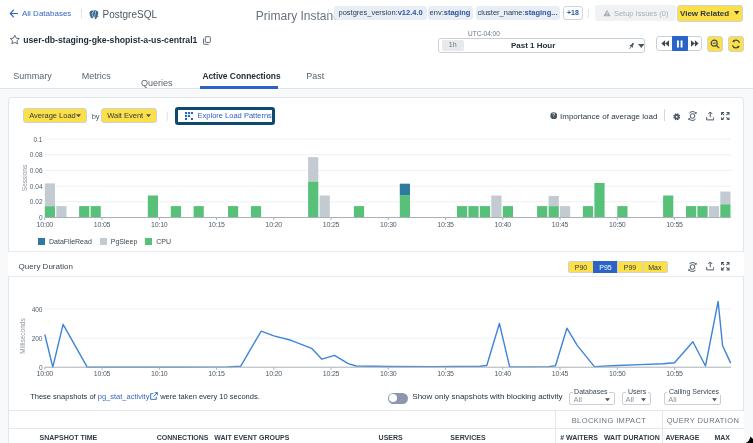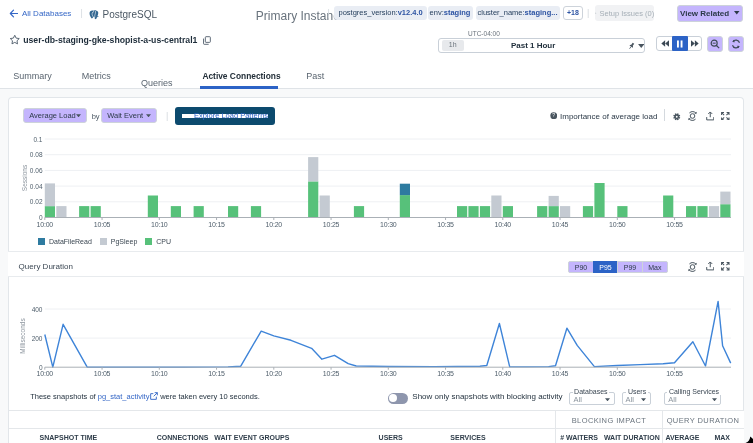--- a/index.html
+++ b/index.html
@@ -4,21 +4,21 @@
 <style>
 * { margin:0; padding:0; box-sizing:border-box; }
 html,body { width:753px; height:443px; overflow:hidden; background:#fff;
   font-family:"Liberation Sans", sans-serif; }
 .abs { position:absolute; }
 body { position:relative; }
 .blue { color:#3567c6; }
 .pill { background:#e9edf4; border-radius:3px; color:#27405e; font-size:7.5px;
   line-height:14px; padding:0 4.5px; white-space:nowrap; }
 .pill b { color:#2d54a3; font-weight:bold; }
-.btn { border:1px solid #cdd3da; border-radius:3px; background:#c4b5fd;
+.btn { border:1px solid #cdd3da; border-radius:3px; background:#fde047;
   color:#2b3947; display:flex; align-items:center; justify-content:center;
   white-space:nowrap; }
 .sep { color:#d4d9de; font-size:9px; }
 svg { display:block; }
 .hdr { font-size:7px; font-weight:bold; color:#2f3d4a; white-space:nowrap; }
 </style>
 </head>
 <body>
 
 <svg class="abs" style="left:9px;top:9px" width="9" height="9" viewBox="0 0 12 12">
@@ -33,21 +33,21 @@
   <circle cx="9.6" cy="8.4" r="1" fill="#fff"></circle>
 </svg>
 <div class="abs" style="left:102.5px;top:9px;font-size:10px;color:#4b5864;">PostgreSQL</div>
 <div class="abs" style="left:255.8px;top:9px;font-size:12px;color:#69737d;">Primary Instance</div>
 <div class="abs sep" style="left:327.5px;top:8px;">|</div>
 <div class="abs pill" style="left:334px;top:6px;">postgres_version:<b>v12.4.0</b></div>
 <div class="abs pill" style="left:427.5px;top:6px;width:45px;padding:0;text-align:center;">env:<b>staging</b></div>
 <div class="abs pill" style="left:475.5px;top:6px;width:84px;padding:0;text-align:center;">cluster_name:<b>staging...</b></div>
 <div class="abs" style="left:563px;top:6px;border:1px solid #cdd3da;border-radius:3px;font-size:7px;color:#2d54a3;font-weight:bold;padding:0 3px;line-height:12px;">+18</div>
 <div class="abs sep" style="left:587px;top:8px;">|</div>
-<div class="abs" style="left:595.2px;top:5px;width:59px;height:16px;background:#f1f2f4;border-radius:3px;display:flex;align-items:center;justify-content:center;color:#a6afb7;font-size:7.5px;white-space:nowrap;">
+<div class="abs" style="left:595.2px;top:5px;width:81px;height:16px;background:#f1f2f4;border-radius:3px;display:flex;align-items:center;justify-content:center;color:#a6afb7;font-size:7.5px;white-space:nowrap;">
   <svg width="8" height="8" viewBox="0 0 12 12" style="margin-right:3px">
       <path fill="#a6afb7" d="M6 1 L11.5 11 H0.5 Z"></path>
       <rect x="5.4" y="4.2" width="1.2" height="3.4" fill="#f1f2f4"></rect>
       <rect x="5.4" y="8.4" width="1.2" height="1.3" fill="#f1f2f4"></rect>
     </svg>
   Setup Issues (0)
 </div>
 <div class="abs btn" style="left:676.6px;top:4.5px;width:66.5px;height:17px;font-weight:bold;font-size:8px;">View Related
   <svg width="5.5" height="3.5" viewBox="0 0 8 5" style="margin-left:5px">
       <path fill="#2b3947" d="M0 0 L8 0 L4 5 Z"></path>
@@ -119,21 +119,21 @@
 <div class="abs" style="left:8px;top:97px;width:736px;height:346px;background:#fff;border:1px solid #e2e6ea;border-radius:4px 4px 0 0;border-bottom:none;"></div>
 
 <div class="abs btn" style="left:23.2px;top:108.2px;width:64px;height:15px;font-size:7.5px;justify-content:space-between;padding:0 5px;">Average Load <svg width="5" height="3.5" viewBox="0 0 8 5">
       <path fill="#49555f" d="M0 0 L8 0 L4 5 Z"></path>
     </svg></div>
 <div class="abs" style="left:91.7px;top:112px;font-size:7.5px;color:#4b5864;">by</div>
 <div class="abs btn" style="left:101.2px;top:108.2px;width:56px;height:15px;font-size:7.5px;justify-content:space-between;padding:0 5px;">Wait Event <svg width="5" height="3.5" viewBox="0 0 8 5">
       <path fill="#49555f" d="M0 0 L8 0 L4 5 Z"></path>
     </svg></div>
 <div class="abs sep" style="left:166px;top:111px;">|</div>
-<div class="abs" style="left:174.6px;top:107.1px;width:100.5px;height:17.6px;border:7px solid #0c4a6e;border-radius:3px;display:flex;align-items:center;color:#2c63c6;font-size:7.5px;white-space:nowrap;padding-left:7px;">
+<div class="abs" style="left:174.6px;top:107.1px;width:100.5px;height:17.6px;border:3px solid #0c4a6e;border-radius:3px;display:flex;align-items:center;color:#2c63c6;font-size:7.5px;white-space:nowrap;padding-left:7px;">
   <svg width="8" height="8" viewBox="0 0 10 10" style="margin-right:5px">
     <g fill="#2c63c6">
         <rect x="0" y="0" width="2.6" height="2.6"></rect>
         <rect x="3.7" y="0" width="2.6" height="2.6"></rect>
         <rect x="7.4" y="0" width="2.6" height="2.6"></rect>
         <rect x="0" y="3.7" width="2.6" height="2.6"></rect>
         <rect x="3.7" y="3.7" width="2.6" height="2.6"></rect>
         <rect x="0" y="7.4" width="2.6" height="2.6"></rect>
         <rect x="7.4" y="7.4" width="2.6" height="2.6"></rect>
       </g>

